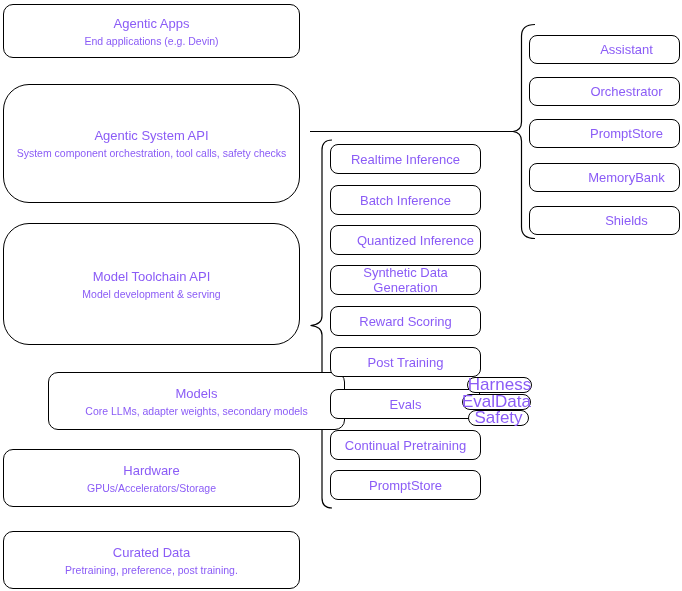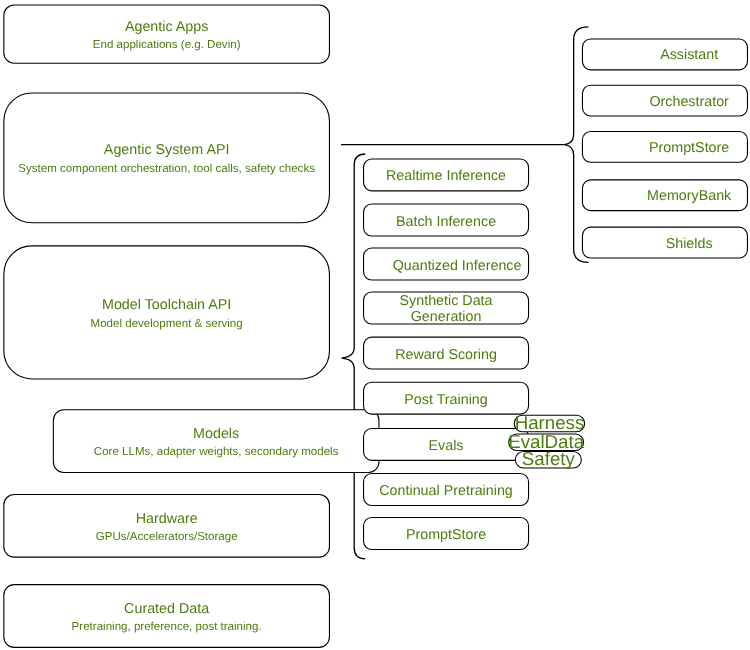--- a/index.html
+++ b/index.html
@@ -1,21 +1,21 @@
 <!DOCTYPE html>
 <html><head>
 <meta charset="utf-8">
 <style>
   html,body{margin:0;padding:0;background:#ffffff;}
   .canvas{
     position:relative;
     width:682px;height:591px;
     background:#ffffff;
     font-family:"Liberation Sans", sans-serif;
-    color:#4d7c0f;
+    color:#8b5cf6;
     overflow:hidden;
   }
   svg.wires{position:absolute;left:0;top:0;width:682px;height:591px;}
 
   .box{
     position:absolute;
     box-sizing:border-box;
     background:#ffffff;
     border:1.2px solid #000000;
     display:flex;

